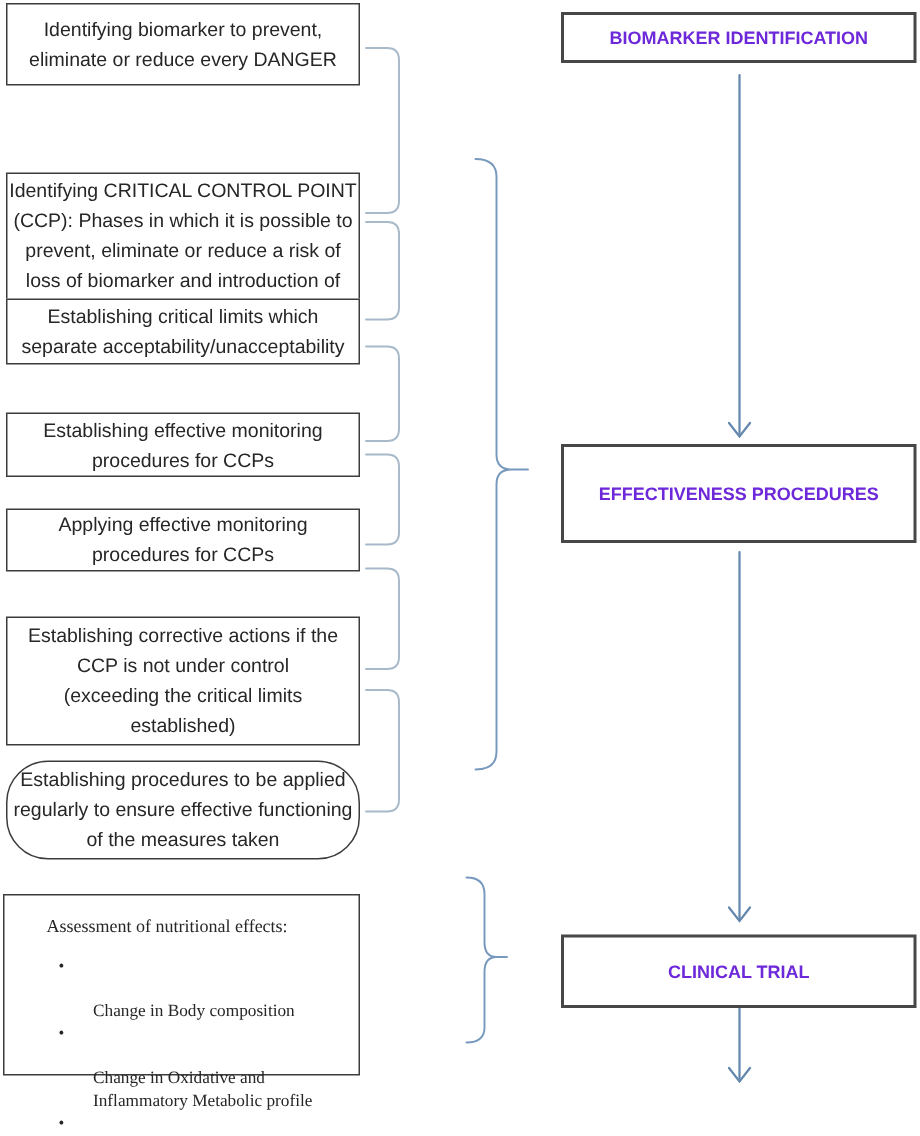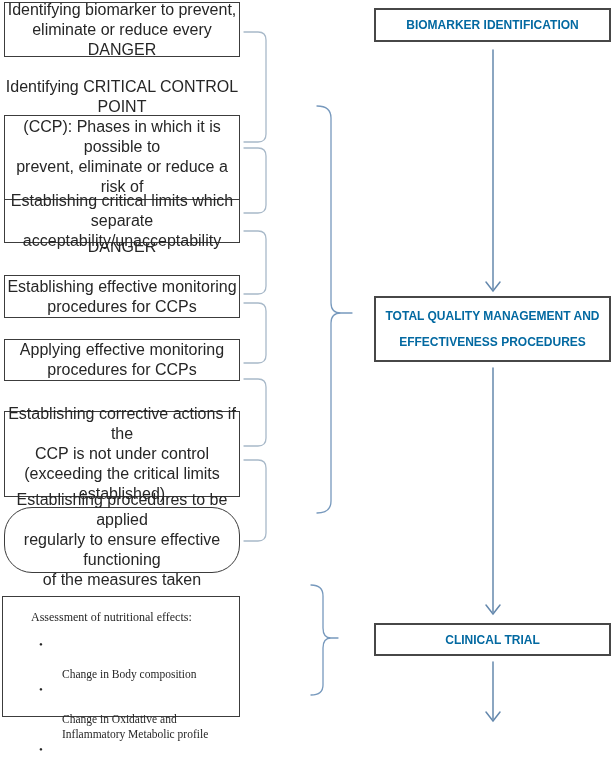--- a/index.html
+++ b/index.html
@@ -13,34 +13,34 @@
   }
   #lines{position:absolute;left:0;top:0;width:613px;height:757px;}
   .lbox{
     position:absolute;
     left:4px;width:236px;
     box-sizing:border-box;
     border:1.5px solid #3c3c3c;
     background:#fff;
     display:flex;align-items:center;justify-content:center;
     text-align:center;
-    font-size:16px;line-height:20px;
+    font-size:13px;line-height:20px;
     white-space:pre-line;
   }
   .rbox{
     position:absolute;
     left:374px;width:237px;
     box-sizing:border-box;
     border:2px solid #474747;
     background:#fff;
     display:flex;flex-direction:column;align-items:center;justify-content:center;
     text-align:center;
     font-weight:bold;
     font-size:12px;line-height:18px;
-    color:#0369a1;
+    color:#6d28d9;
   }
   .rbox .stage-line{white-space:pre;}
   #box-tqm{gap:8px;}
   #box-assessment{
     position:absolute;left:2px;top:596px;width:238px;height:121px;
     box-sizing:border-box;border:1.5px solid #3c3c3c;background:#fff;
     font-size:12px;
     font-family:Liberation Serif, serif;
   }
   #box-assessment .assess-title{
@@ -59,21 +59,21 @@
   }
   #b1{top:2px;height:55px;}
   #b2{top:78px;height:104px;margin-top:37px;}
   #b3{top:199px;height:44px;}
   #b4{top:275px;height:43px;}
   #b5{top:339px;height:42px;}
   #b6{top:411px;height:86px;}
   #b7{top:507px;height:66px;border-radius:28px;}
   #box-biomarker{top:8px;height:34px;}
   #box-tqm{top:296px;height:66px;}
-  #box-clinical{top:623px;height:33px;}
+  #box-clinical{top:623px;height:49px;}
   #box-consumer{top:727px;height:27px;}
 </style>
 </head>
 <body>
 
 <div id="canvas">
 
   <svg id="lines" viewBox="0 0 613 757" xmlns="http://www.w3.org/2000/svg">
 
     <g stroke="#a8b9c9" stroke-width="1.3" fill="none" stroke-linecap="round">
@@ -136,20 +136,19 @@
         <span class="bullet">•</span>
         
       </li>
     </ul>
   </div>
 
   <div id="box-biomarker" class="rbox">
     <div class="stage-line">BIOMARKER IDENTIFICATION</div>
   </div>
   <div id="box-tqm" class="rbox">
-    <div class="stage-line">TOTAL QUALITY MANAGEMENT AND</div>
     <div class="stage-line">EFFECTIVENESS PROCEDURES</div>
   </div>
   <div id="box-clinical" class="rbox">
     <div class="stage-line">CLINICAL TRIAL</div>
   </div>
 
 </div>
 
 </body></html>

